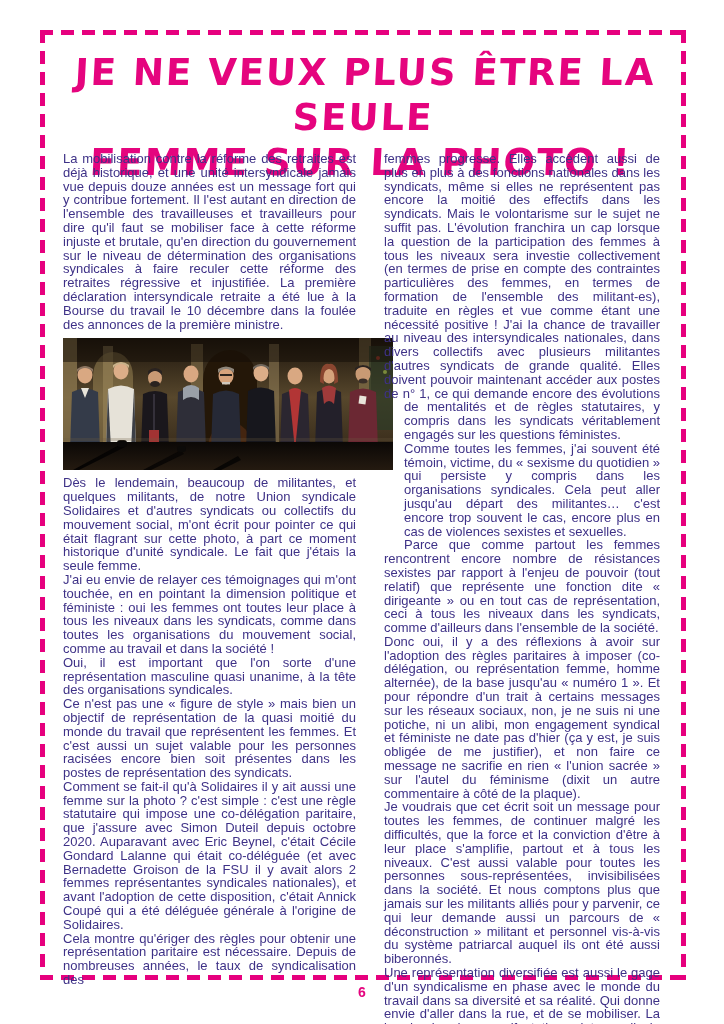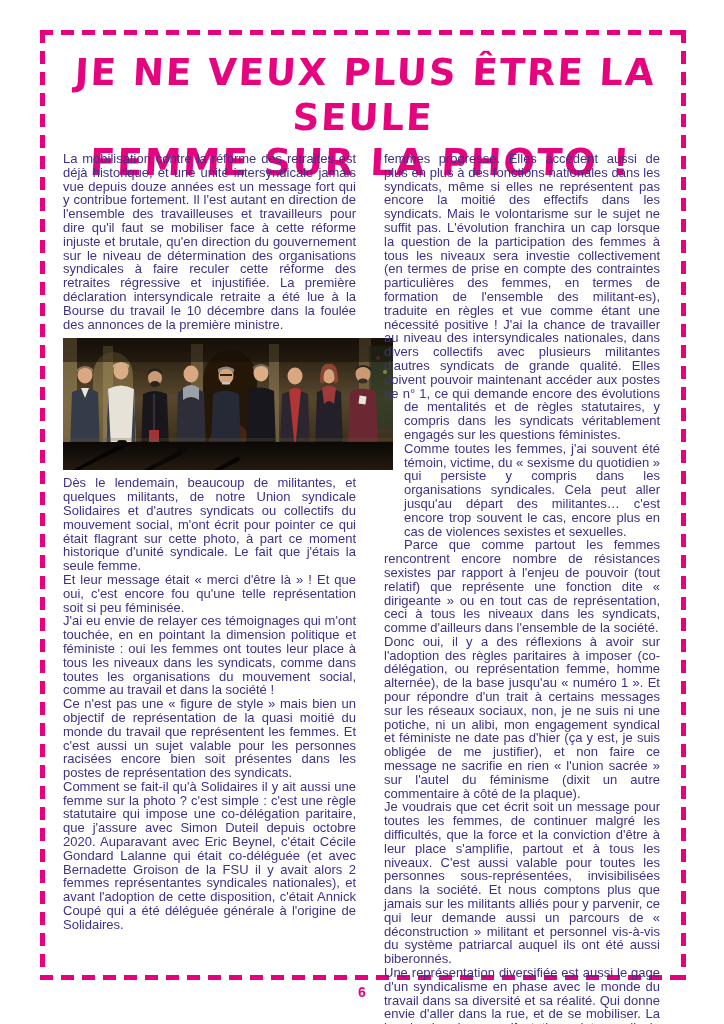--- a/index.html
+++ b/index.html
@@ -140,24 +140,25 @@
         <path d="M10 132 L58 106 L62 109 L16 132 Z" fill="#060403"></path>
         <rect x="54" y="102" width="10" height="7" rx="3" fill="#0a0807"></rect>
         <path d="M80 132 L118 112 L121 116 L88 132 Z" fill="#0a0705"></path>
         <rect x="114" y="108" width="9" height="6" rx="3" fill="#0c0a08"></rect>
         <path d="M150 132 L175 118 L178 122 L158 132 Z" fill="#080604"></path>
         <rect x="0" y="100" width="330" height="3" fill="#6a5a3e" opacity="0.25"></rect>
       </svg>
     </div>
 
     <p>Dès le lendemain, beaucoup de militantes, et quelques militants, de notre Union syndicale Solidaires et d'autres syndicats ou collectifs du mouvement social, m'ont écrit pour pointer ce qui était flagrant sur cette photo, à part ce moment historique d'unité syndicale. Le fait que j'étais la seule femme.</p>
-    <p>Et leur message était « merci d'être là » ! Et que oui, c'est encore fou qu'une telle représentation soit si peu féminisée.</p>
     <p>J'ai eu envie de relayer ces témoignages qui m'ont touchée, en en pointant la dimension politique et féministe : oui les femmes ont toutes leur place à tous les niveaux dans les syndicats, comme dans toutes les organisations du mouvement social, comme au travail et dans la société !</p>
+    <p>Oui, il est important que l'on sorte d'une représentation masculine quasi unanime, à la tête des organisations syndicales.</p>
     <p>Ce n'est pas une « figure de style » mais bien un objectif de représentation de la quasi moitié du monde du travail que représentent les femmes. Et c'est aussi un sujet valable pour les personnes racisées encore bien soit présentes dans les postes de représentation des syndicats.</p>
     <p>Comment se fait-il qu'à Solidaires il y ait aussi une femme sur la photo ? c'est simple : c'est une règle statutaire qui impose une co-délégation paritaire, que j'assure avec Simon Duteil depuis octobre 2020. Auparavant avec Eric Beynel, c'était Cécile Gondard Lalanne qui était co-déléguée (et avec Bernadette Groison de la FSU il y avait alors 2 femmes représentantes syndicales nationales), et avant l'adoption de cette disposition, c'était Annick Coupé qui a été déléguée générale à l'origine de Solidaires.</p>
+    <p>Cela montre qu'ériger des règles pour obtenir une représentation paritaire est nécessaire. Depuis de nombreuses années, le taux de syndicalisation des</p>
   </div>
 
   <div class="col col-right">
     <p><span>femmes progresse. Elles accèdent aussi de plus en plus à des fonctions nationales dans les syndicats, même si elles ne représentent pas encore la moitié des effectifs dans les syndicats. Mais le volontarisme sur le sujet ne suffit pas. L'évolution franchira un cap lorsque la question de la participation des femmes à tous les niveaux sera investie collectivement (en termes de prise en compte des contraintes particulières des femmes, en termes de formation de l'ensemble des militant-es), traduite en règles et vue comme étant une nécessité positive ! J'ai la chance de travailler au niveau des intersyndicales nationales, dans divers collectifs avec plusieurs militantes d'autres syndicats de grande qualité. Elles doivent pouvoir maintenant accéder aux postes de n° 1, ce qui demande encore des évolutions</span> <span class="photo-intrusion"></span><span>de mentalités et de règles statutaires, y compris dans les syndicats véritablement engagés sur les questions féministes.</span></p>
     <p>Comme toutes les femmes, j'ai souvent été témoin, victime, du « sexisme du quotidien » qui persiste y compris dans les organisations syndicales. Cela peut aller jusqu'au départ des militantes… c'est encore trop souvent le cas, encore plus en cas de violences sexistes et sexuelles.</p>
     <p>Parce que comme partout les femmes rencontrent encore nombre de résistances sexistes par rapport à l'enjeu de pouvoir (tout relatif) que représente une fonction dite « dirigeante » ou en tout cas de représentation, ceci à tous les niveaux dans les syndicats, comme d'ailleurs dans l'ensemble de la société.</p>
     <p>Donc oui, il y a des réflexions à avoir sur l'adoption des règles paritaires à imposer (co-délégation, ou représentation femme, homme alternée), de la base jusqu'au « numéro 1 ». Et pour répondre d'un trait à certains messages sur les réseaux sociaux, non, je ne suis ni une potiche, ni un alibi, mon engagement syndical et féministe ne date pas d'hier (ça y est, je suis obligée de me justifier), et non faire ce message ne sacrifie en rien « l'union sacrée » sur l'autel du féminisme (dixit un autre commentaire à côté de la plaque).</p>
     <p>Je voudrais que cet écrit soit un message pour toutes les femmes, de continuer malgré les difficultés, que la force et la conviction d'être à leur place s'amplifie, partout et à tous les niveaux. C'est aussi valable pour toutes les personnes sous-représentées, invisibilisées dans la société. Et nous comptons plus que jamais sur les militants alliés pour y parvenir, ce qui leur demande aussi un parcours de « déconstruction » militant et personnel vis-à-vis du système patriarcal auquel ils ont été aussi biberonnés.</p>
     <p>Une représentation diversifiée est aussi le gage d'un syndicalisme en phase avec le monde du travail dans sa diversité et sa réalité. Qui donne envie d'aller dans la rue, et de se mobiliser. La banderole des manifestations intersyndicale des dernières journées était plus paritaire. Heureusement. Je ne veux plus être la seule femme sur la photo. Il y a encore beaucoup de chemin à parcourir. À Solidaires et ailleurs on est des centaines, des milliers de femmes, voir des millions qui ne lâcheront rien sur ce sujet.</p>
 

